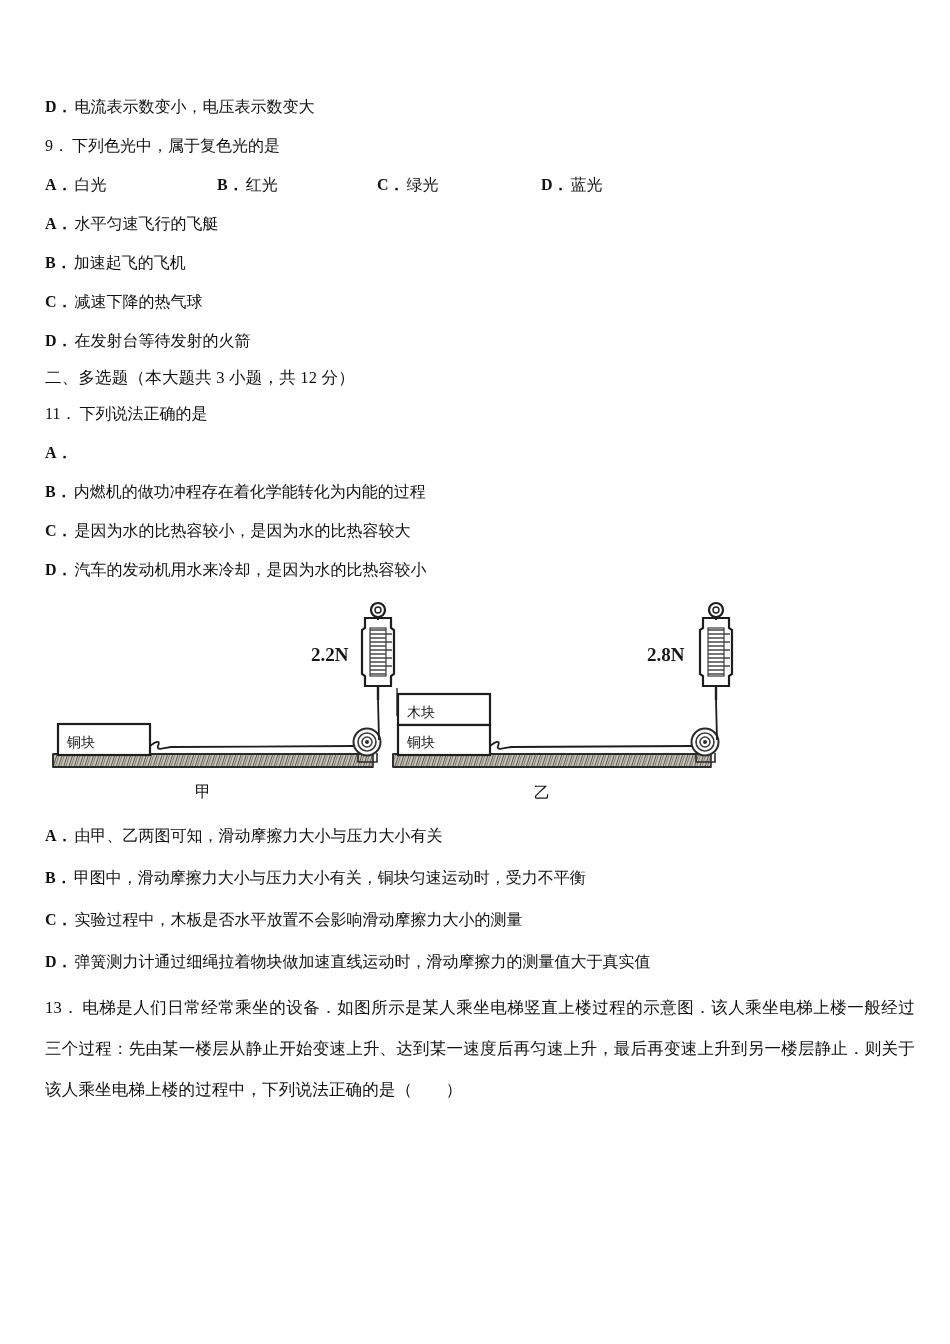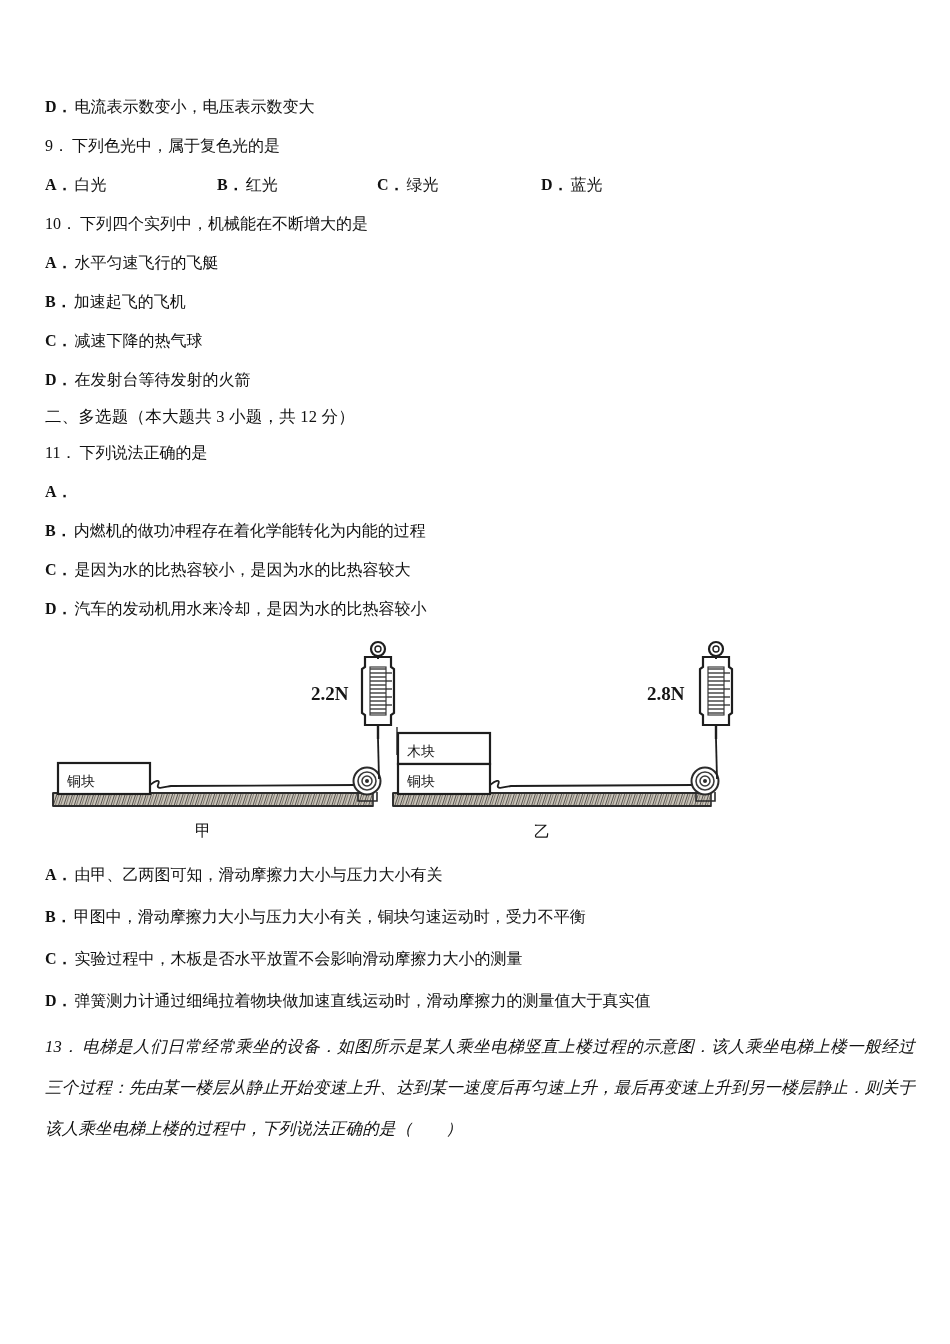--- a/index.html
+++ b/index.html
@@ -89,21 +89,21 @@
     position: relative;
     width: 870px;
     height: 215px;
     margin: 6px 0 4px 0;
   }
   .fig-svg { display: block; }
 
   .q13 {
     margin-top: 4px;
   }
-  .q13 .para { line-height: 41px; font-style: italic; }
+  .q13 .para { line-height: 41px; }
 </style>
 </head>
 <body>
 
 <div class="page">
   <div class="content">
 
     <div class="row">
       <span class="opt-label">D．</span>
       <span class="opt-text">电流表示数变小，电压表示数变大</span>
@@ -126,24 +126,20 @@
         <span class="opt-label">C．</span>
         <span class="opt-text">绿光</span>
       </span>
       <span class="inline-opt">
         <span class="opt-label">D．</span>
         <span class="opt-text">蓝光</span>
       </span>
     </div>
 
     <div class="row">
-      <span class="qnum">10．</span>
-      <span>下列四个实列中，机械能在不断增大的是</span>
-    </div>
-    <div class="row">
       <span class="opt-label">A．</span>
       <span class="opt-text">水平匀速飞行的飞艇</span>
     </div>
     <div class="row">
       <span class="opt-label">B．</span>
       <span class="opt-text">加速起飞的飞机</span>
     </div>
     <div class="row">
       <span class="opt-label">C．</span>
       <span class="opt-text">减速下降的热气球</span>

